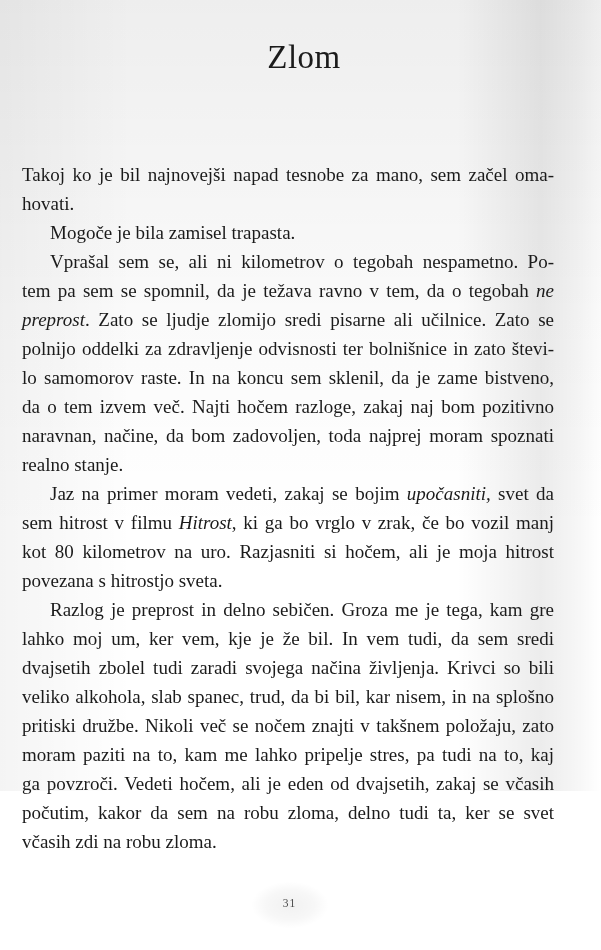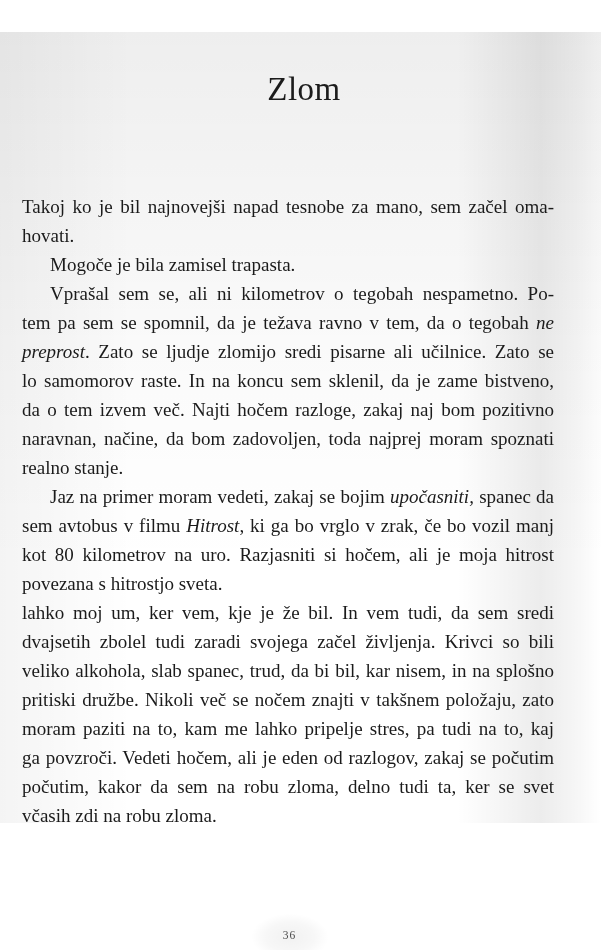--- a/index.html
+++ b/index.html
@@ -10,21 +10,20 @@
     overflow: hidden;
     background: #ffffff;
   }
   .page {
     position: relative;
     width: 601px;
     height: 791px;
     background: #ffffff;
     font-family: "Liberation Serif", "DejaVu Serif", serif;
     color: #1b1b1b;
-    margin-top: 32px;
   }
   
   .page::before {
     content: "";
     position: absolute;
     inset: 0;
     pointer-events: none;
     background:
       linear-gradient(to right, rgba(0,0,0,0) 76%, rgba(0,0,0,0.075) 90%, rgba(0,0,0,0.035) 96%, rgba(0,0,0,0) 100%),
       linear-gradient(to right, rgba(0,0,0,0.045) 0%, rgba(0,0,0,0) 22%),
@@ -94,36 +93,38 @@
 
   <h1 class="chapter-title">Zlom</h1>
 
   <div class="body-text">
       <div class="line"><span>Takoj ko je bil najnovejši napad tesnobe za mano, sem začel oma-</span></div>
       <div class="line last"><span>hovati.</span></div>
       <div class="line indent last"><span>Mogoče je bila zamisel trapasta.</span></div>
       <div class="line indent"><span>Vprašal sem se, ali ni kilometrov o tegobah nespametno. Po-</span></div>
       <div class="line"><span>tem pa sem se spomnil, da je težava ravno v tem, da o tegobah </span><i>ne</i></div>
       <div class="line"><i>preprost</i><span>. Zato se ljudje zlomijo sredi pisarne ali učilnice. Zato se</span></div>
+      <div class="line"><span>polnijo oddelki za zdravljenje odvisnosti ter bolnišnice in zato števi-</span></div>
       <div class="line"><span>lo samomorov raste. In na koncu sem sklenil, da je zame bistveno,</span></div>
       <div class="line"><span>da o tem izvem več. Najti hočem razloge, zakaj naj bom pozitivno</span></div>
       <div class="line"><span>naravnan, načine, da bom zadovoljen, toda najprej moram spoznati</span></div>
       <div class="line last"><span>realno stanje.</span></div>
-      <div class="line indent"><span>Jaz na primer moram vedeti, zakaj se bojim </span><i>upočasniti,</i><span> spanec da</span></div>
-      <div class="line"><span>sem avtobus v filmu </span><i>Hitrost</i><span>, ki ga bo vrglo v zrak, če bo vozil manj</span></div>
+      <div class="line indent"><span>Jaz na primer moram vedeti, zakaj se bojim </span><i>upočasniti,</i><span> svet da</span></div>
+      <div class="line"><span>sem hitrost v filmu </span><i>Hitrost</i><span>, ki ga bo vrglo v zrak, če bo vozil manj</span></div>
       <div class="line"><span>kot 80 kilometrov na uro. Razjasniti si hočem, ali je moja hitrost</span></div>
       <div class="line last"><span>povezana s hitrostjo sveta.</span></div>
+      <div class="line indent"><span>Razlog je preprost in delno sebičen. Groza me je tega, kam gre</span></div>
       <div class="line"><span>lahko moj um, ker vem, kje je že bil. In vem tudi, da sem sredi</span></div>
-      <div class="line"><span>dvajsetih zbolel tudi zaradi svojega začel življenja. Krivci so bili</span></div>
+      <div class="line"><span>dvajsetih zbolel tudi zaradi svojega načina življenja. Krivci so bili</span></div>
       <div class="line"><span>veliko alkohola, slab spanec, trud, da bi bil, kar nisem, in na splošno</span></div>
       <div class="line"><span>pritiski družbe. Nikoli več se nočem znajti v takšnem položaju, zato</span></div>
       <div class="line"><span>moram paziti na to, kam me lahko pripelje stres, pa tudi na to, kaj</span></div>
-      <div class="line"><span>ga povzroči. Vedeti hočem, ali je eden od razlogov, zakaj se počutim</span></div>
+      <div class="line"><span>ga povzroči. Vedeti hočem, ali je eden od dvajsetih, zakaj se včasih</span></div>
       <div class="line"><span>počutim, kakor da sem na robu zloma, delno tudi ta, ker se svet</span></div>
       <div class="line last"><span>včasih zdi na robu zloma.</span></div>
     </div>
 
   <div class="footer">
     <div class="page-number-ornament"></div>
-    <div class="page-number">36</div>
+    <div class="page-number">31</div>
   </div>
 
 </div>
 
 </body></html>

